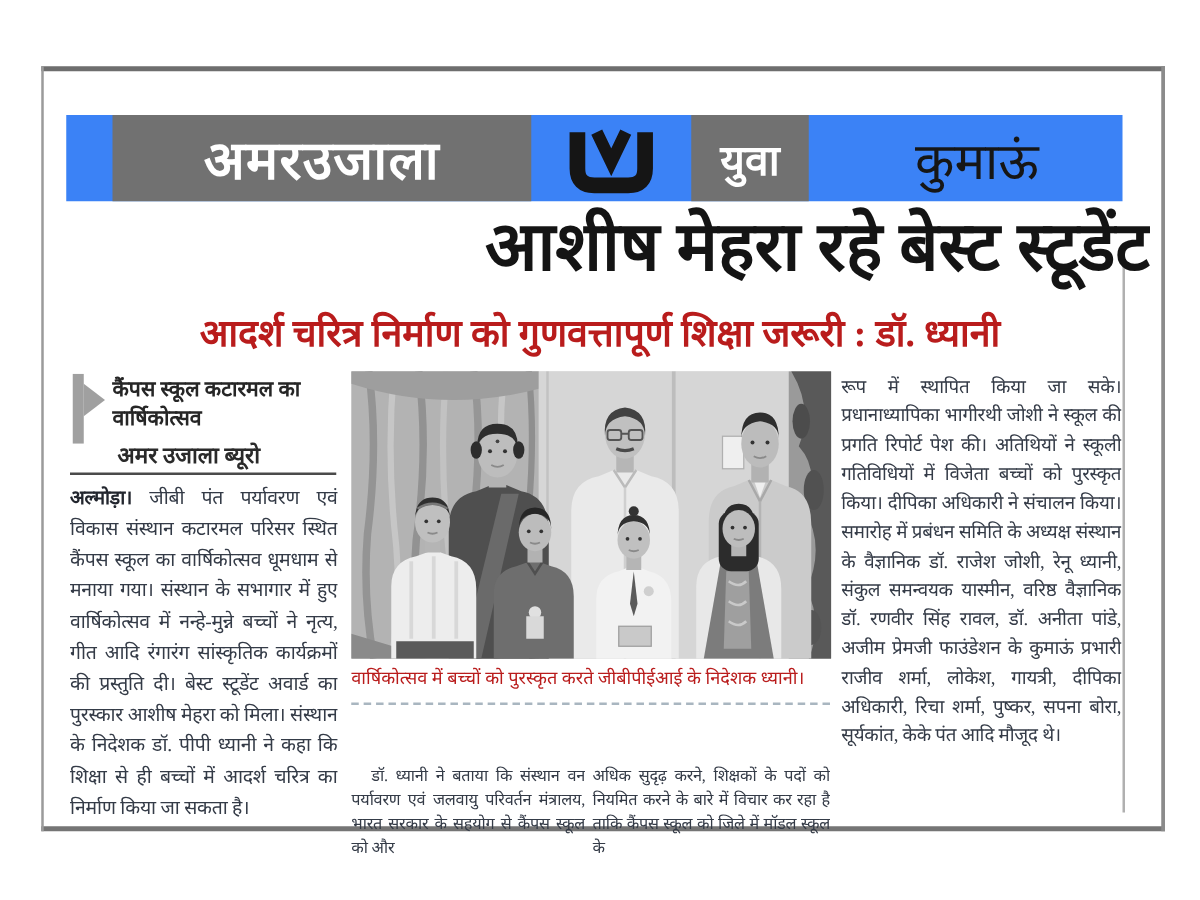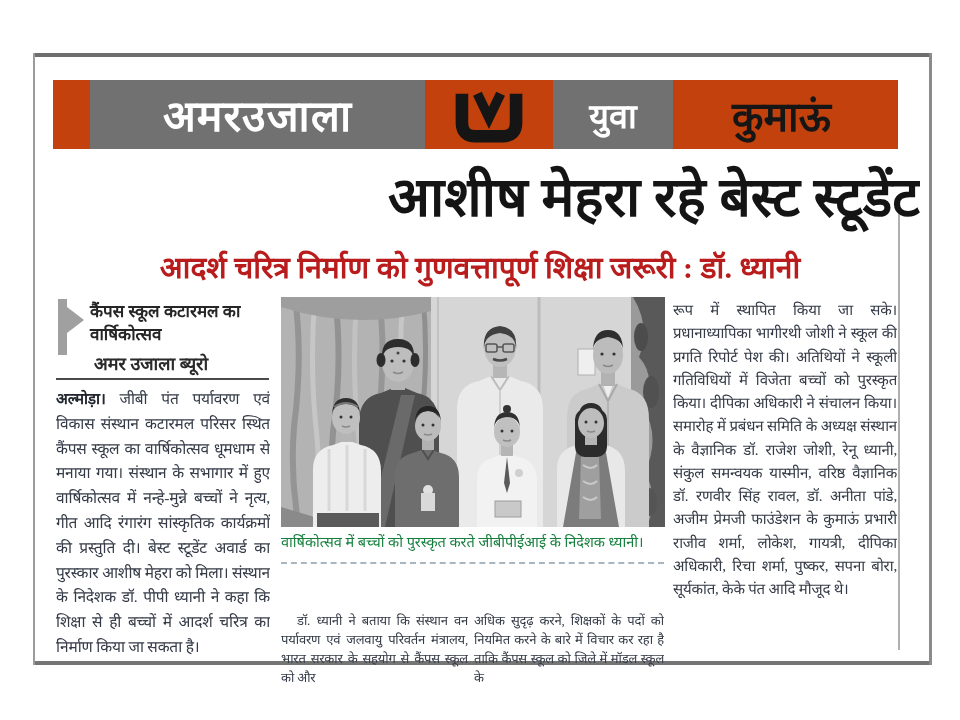--- a/index.html
+++ b/index.html
@@ -9,39 +9,39 @@
     -webkit-font-smoothing:antialiased;overflow:hidden;
   }
   .abs{position:absolute;}
   
   .rule-top{left:33px;top:53px;width:899px;height:4px;background:#6e6e6e;}
   .rule-bottom{left:33px;top:661px;width:899px;height:4px;background:#757575;}
   .rule-left{left:33px;top:53px;width:2px;height:612px;background:#9b9b9b;}
   .rule-right{left:929px;top:53px;width:3px;height:612px;background:#8b8b8b;}
   .rule-inner{left:898px;top:210px;width:2px;height:440px;background:#b0b0b0;}
   
-  .masthead{left:53px;top:80px;width:845px;height:69px;background:#c2410c;}
+  .masthead{left:53px;top:92px;width:845px;height:69px;background:#3b82f6;}
   .m-box{position:absolute;top:0;height:69px;background:#717171;display:flex;align-items:center;justify-content:center;color:#ffffff;font-weight:bold;}
   .m-brand{left:37px;width:335px;font-size:43px;letter-spacing:1px;}
-  .m-edition{left:500px;width:120px;font-size:34px;}
+  .m-edition{left:500px;width:94px;font-size:34px;}
   .m-logo{position:absolute;left:398px;top:6px;width:76px;height:58px;}
-  .m-region{position:absolute;left:612px;top:0;width:233px;height:69px;display:flex;align-items:center;justify-content:center;color:#161616;font-weight:bold;font-size:41px;}
+  .m-region{position:absolute;left:612px;top:0;width:233px;height:69px;display:flex;align-items:center;justify-content:center;color:#161616;font-weight:normal;font-size:41px;}
   
   .headline{left:40px;top:150px;width:880px;height:96px;line-height:96px;text-align:right;font-size:55px;font-weight:bold;color:#141414;white-space:nowrap;overflow:hidden;}
   .subheadline{left:30px;top:246px;width:900px;height:44px;line-height:44px;text-align:center;font-size:30px;font-weight:bold;color:#b91c1c;white-space:nowrap;overflow:hidden;}
   
   .kicker-flag{left:58px;top:299px;width:28px;height:56px;}
   .kicker{left:90px;top:301px;width:180px;font-size:17px;font-weight:bold;line-height:1.35;color:#262626;}
   .byline{left:56px;top:351px;width:212px;font-size:18px;font-weight:bold;color:#2a2a2a;margin-left:38px;}
   .byline-rule{left:56px;top:378px;width:213px;height:2px;background:#4a4a4a;}
   .lead{left:56px;top:387px;width:214px;height:270px;font-size:15.5px;line-height:1.6;letter-spacing:-0.2px;text-align:justify;color:#343b47;overflow:hidden;}
   .lead b{color:#22262e;}
   
   .photo{left:281px;top:297px;width:384px;height:230px;}
-  .caption{left:281px;top:531px;width:384px;height:26px;font-size:14.5px;color:#15803d;white-space:nowrap;overflow:hidden;}
+  .caption{left:281px;top:531px;width:384px;height:26px;font-size:14.5px;color:#b91c1c;white-space:nowrap;overflow:hidden;}
   .caption-divider{left:281px;top:562px;width:383px;height:0;border-top:2px dashed #a9b6c0;}
   
   .colmid{top:571px;height:88px;font-size:13px;line-height:1.47;letter-spacing:-0.2px;text-align:justify;color:#343b47;overflow:hidden;position:absolute;margin-top:40px;}
   .col2{left:281px;width:187px;text-indent:16px;}
   .col3{left:474px;width:190px;}
   
   .col4{left:673px;top:299px;width:224px;height:360px;font-size:15px;line-height:1.55;letter-spacing:-0.2px;text-align:justify;color:#343b47;overflow:hidden;}
 </style>
 </head>
 <body>

